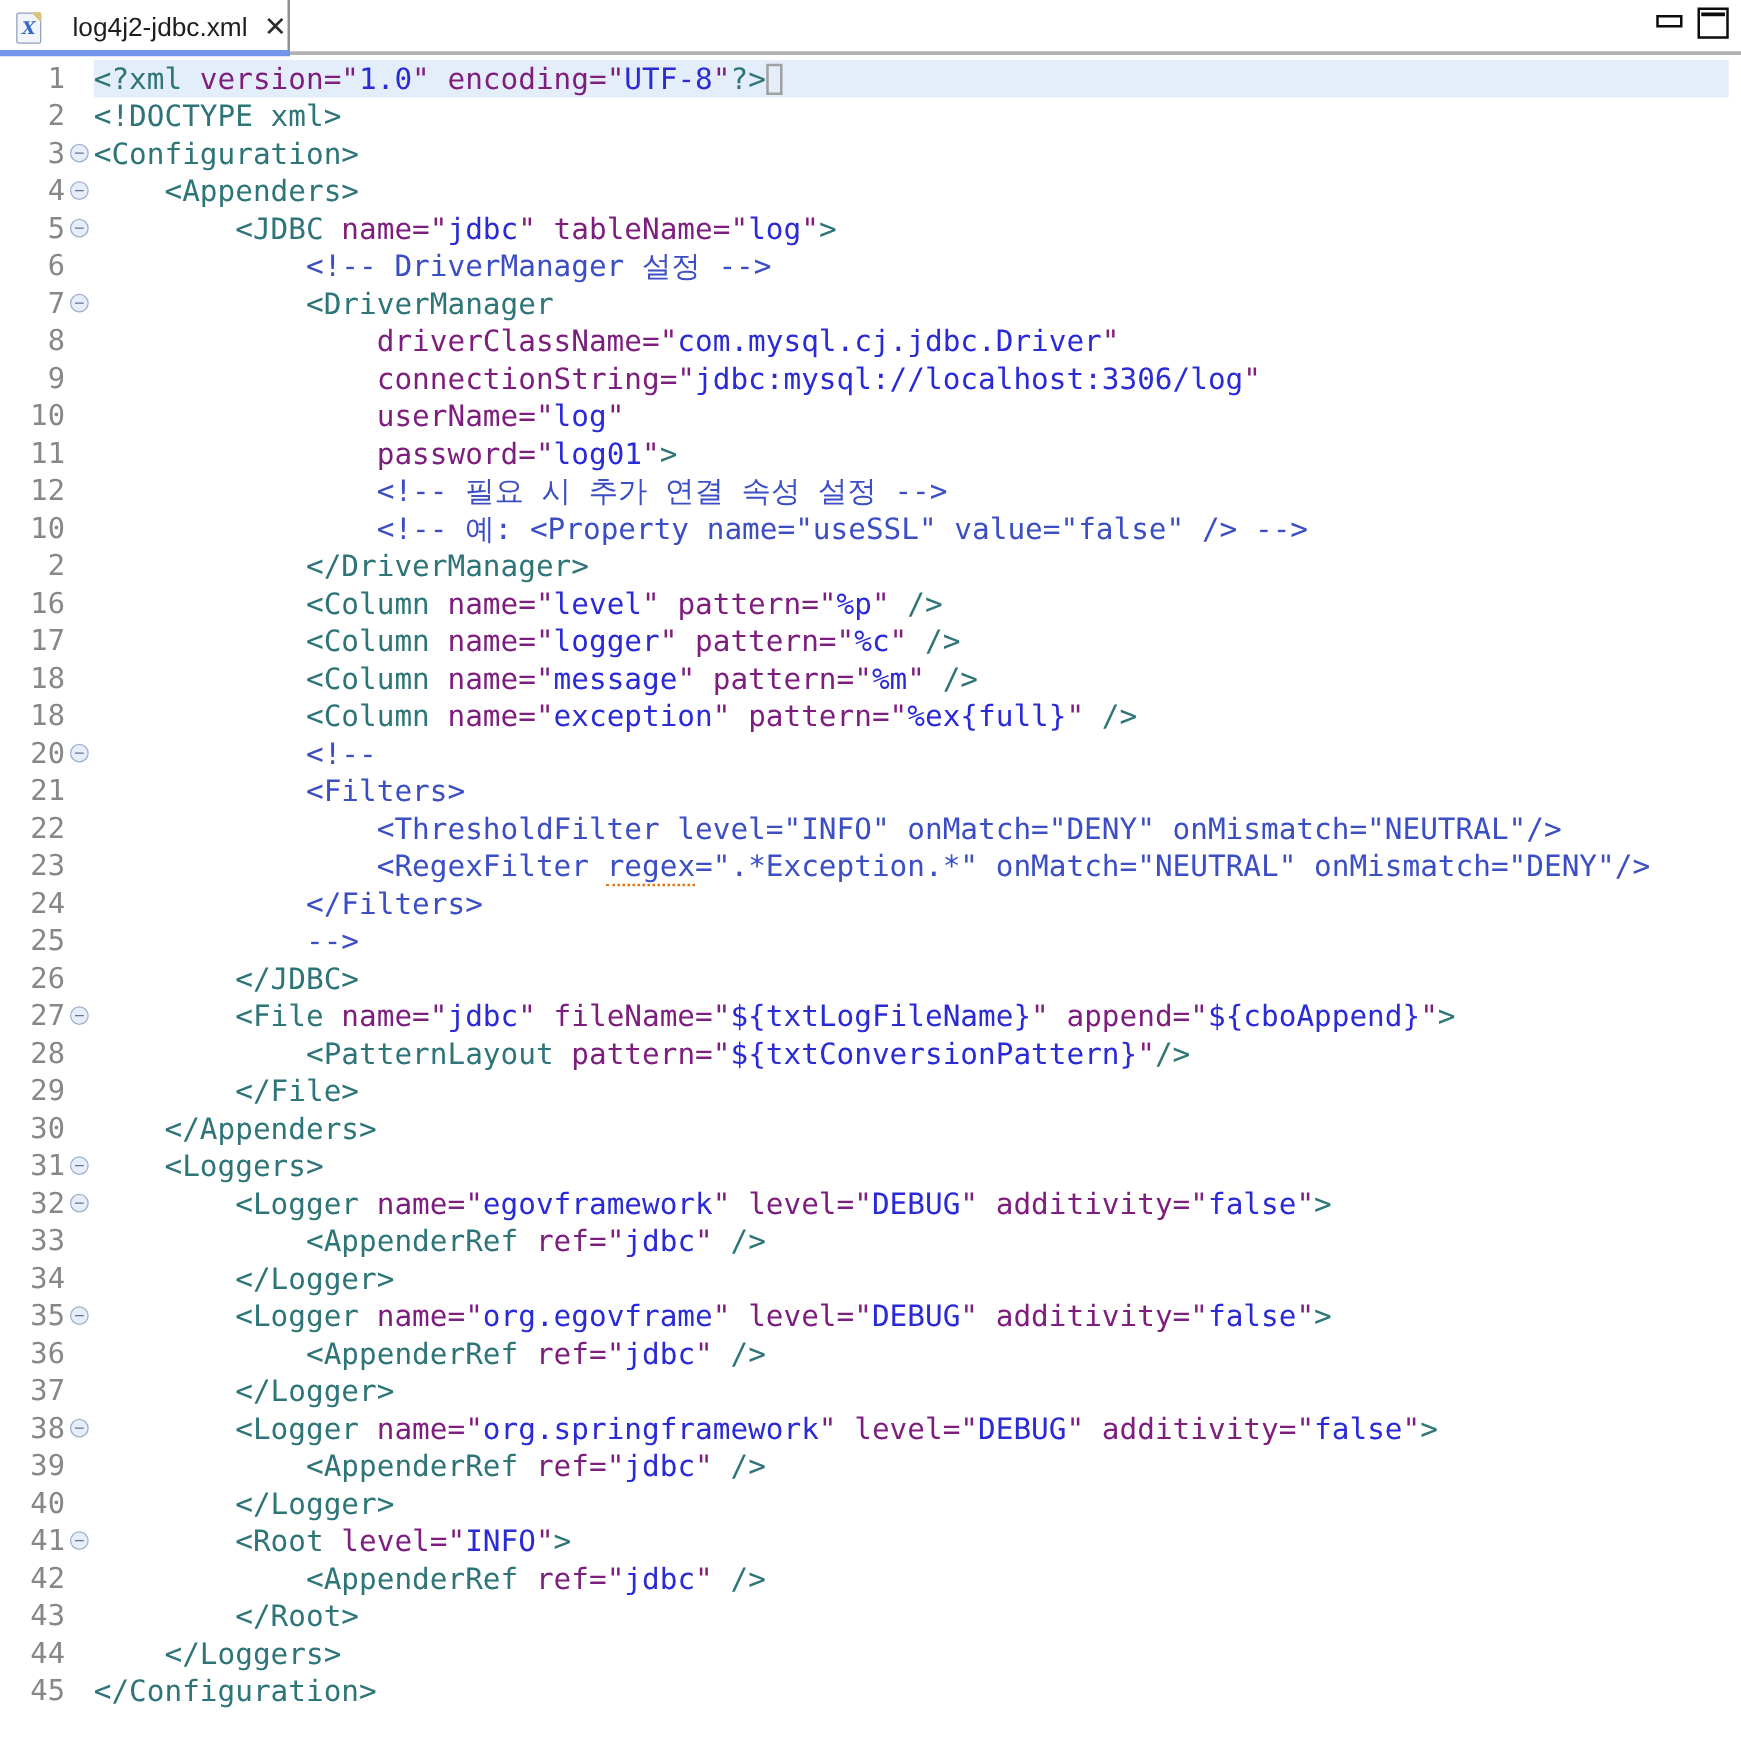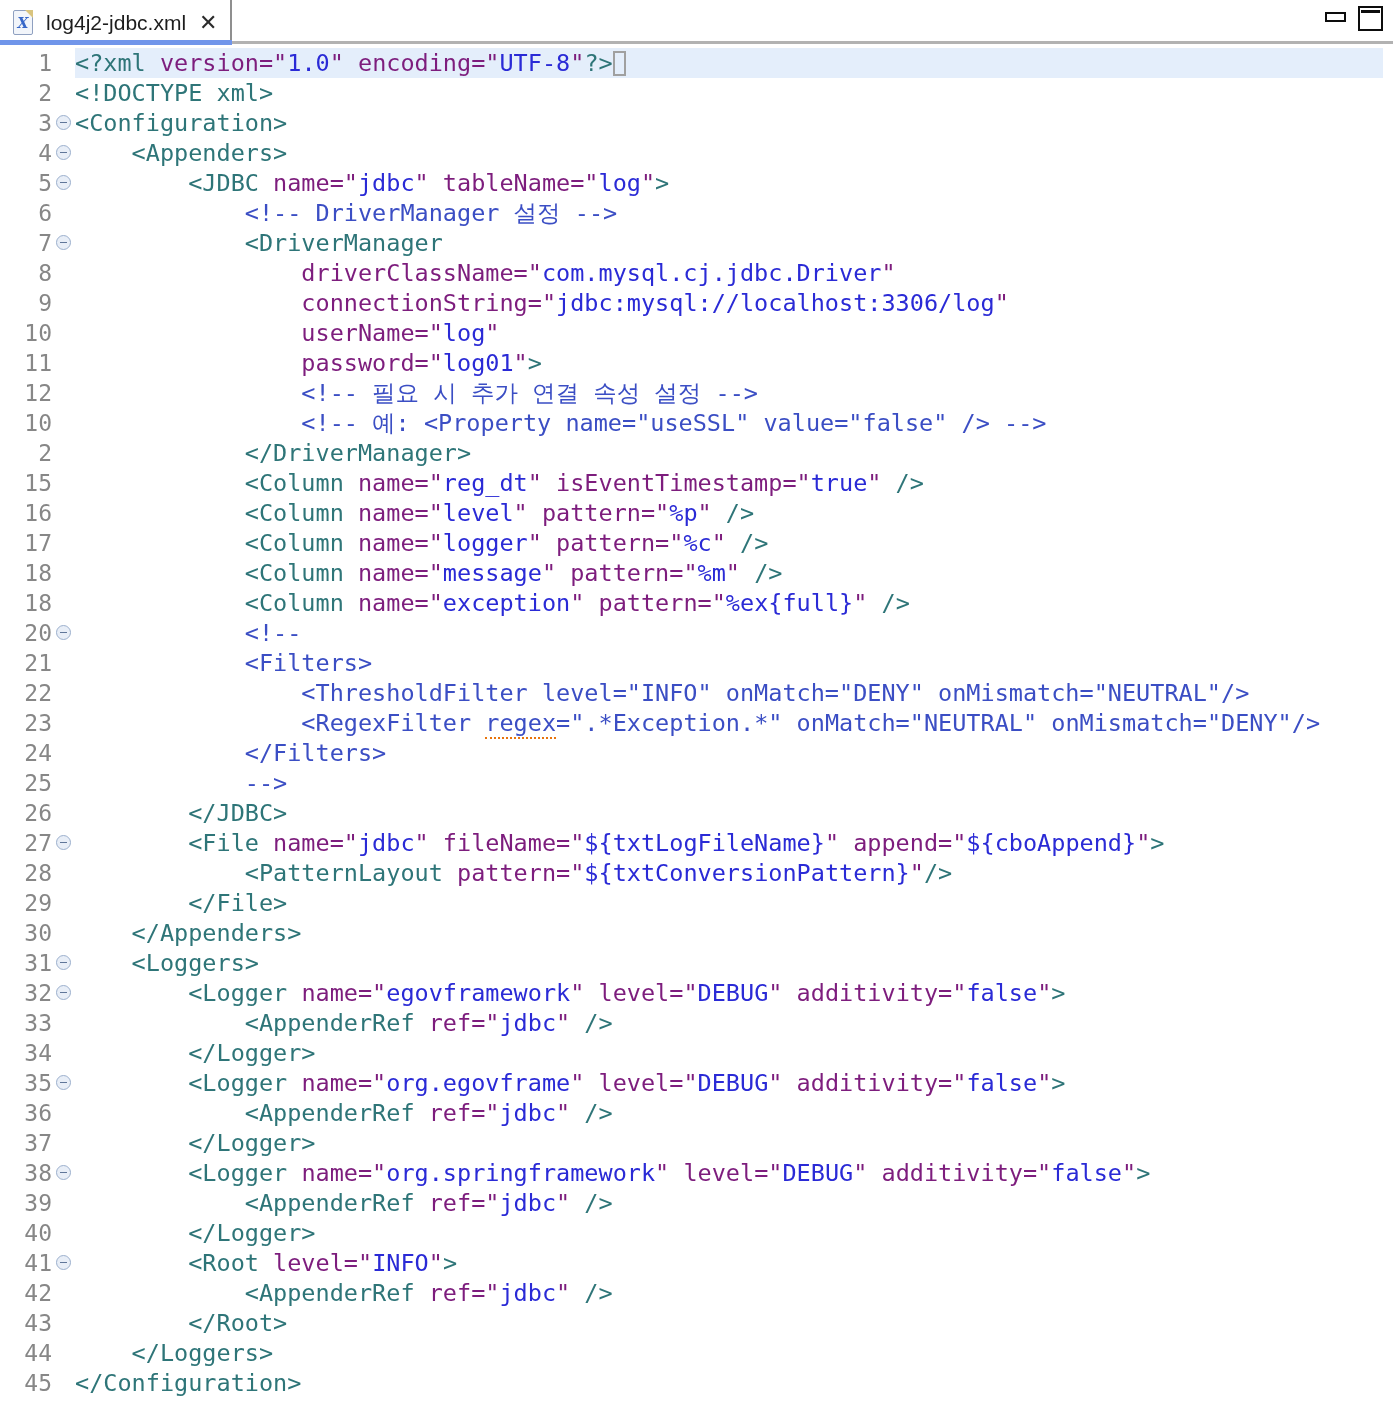--- a/index.html
+++ b/index.html
@@ -17,21 +17,21 @@
     padding-left:13px;border-right:2px solid #8f8f8f;background:#fff;cursor:pointer;}
   .tab-underline{position:absolute;left:0;bottom:0;width:232px;height:5px;background:var(--accent);z-index:3;}
   .bar-line{position:absolute;left:232px;right:0;bottom:1px;height:3px;background:#b2b2b2;}
   .xmlicon{position:relative;width:20px;height:25px;background:#f2f5fa;border:1px solid #8fa0c0;
     border-radius:2px;display:inline-flex;align-items:center;justify-content:center;flex:0 0 auto;}
   .xmlicon::after{content:"";position:absolute;right:-1px;top:-1px;width:0;height:0;
     border-style:solid;border-width:0 8px 8px 0;border-color:transparent #d9c47e transparent transparent;}
   .xchar{font-family:"DejaVu Serif",serif;font-weight:bold;font-style:italic;
     font-size:14px;color:#3767c8;line-height:1;}
   .tabtitle{font-family:"Liberation Sans","DejaVu Sans",sans-serif;font-size:21px;color:#1d1d1d;
-    margin-left:13px;white-space:nowrap;}
+    margin-left:25px;white-space:nowrap;}
   .closex{font-family:"DejaVu Sans",sans-serif;font-size:22px;color:#2b2b2b;margin-left:13px;cursor:pointer;line-height:1;}
   .winctl{position:absolute;right:10px;top:0;height:45px;display:flex;align-items:flex-start;gap:12px;}
   .min{display:inline-block;width:21px;height:10px;border:2.5px solid #0d0d0d;margin-top:12px;cursor:pointer;}
   .max{position:relative;display:inline-block;width:25px;height:25px;border:2.5px solid #0d0d0d;margin-top:6px;cursor:pointer;}
   .max::after{content:"";position:absolute;left:1px;right:1px;top:2px;height:3px;background:#0d0d0d;}
 
   
   .editor{position:absolute;top:45px;left:0;right:0;bottom:0;background:#fff;padding-top:3px;}
   .line{display:flex;height:30px;line-height:30px;margin-right:10px;}
   .gutter{flex:0 0 75px;display:flex;background:#fff;}
@@ -173,27 +173,20 @@
         </div>
         <div class="line">
           <span class="gutter">
             <span class="num">2</span>
             <span class="foldcol"></span>
           </span>
           <span class="code"><span class="tk-t">            &lt;/DriverManager&gt;</span></span>
         </div>
         <div class="line">
           <span class="gutter">
-            <span class="num">15</span>
-            <span class="foldcol"></span>
-          </span>
-          <span class="code"><span class="tk-t">            &lt;Column </span><span class="tk-a">name="</span><span class="tk-v">reg_dt</span><span class="tk-a">" </span><span class="tk-a">isEventTimestamp="</span><span class="tk-v">true</span><span class="tk-a">"</span><span class="tk-t"> /&gt;</span></span>
-        </div>
-        <div class="line">
-          <span class="gutter">
             <span class="num">16</span>
             <span class="foldcol"></span>
           </span>
           <span class="code"><span class="tk-t">            &lt;Column </span><span class="tk-a">name="</span><span class="tk-v">level</span><span class="tk-a">" </span><span class="tk-a">pattern="</span><span class="tk-v">%p</span><span class="tk-a">"</span><span class="tk-t"> /&gt;</span></span>
         </div>
         <div class="line">
           <span class="gutter">
             <span class="num">17</span>
             <span class="foldcol"></span>
           </span>

